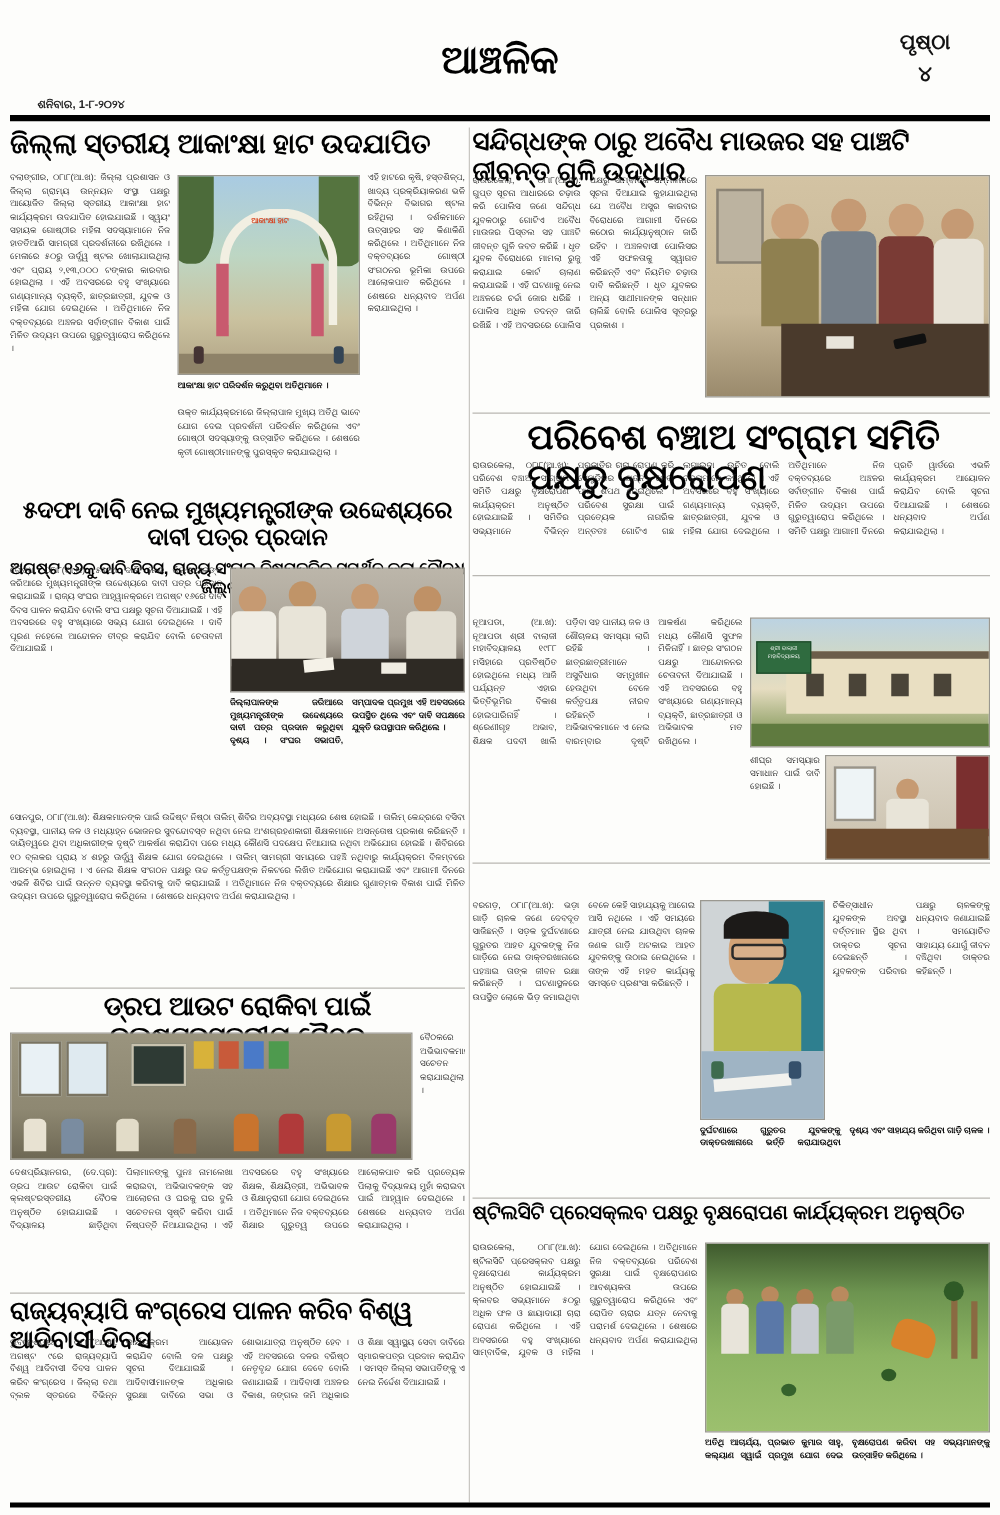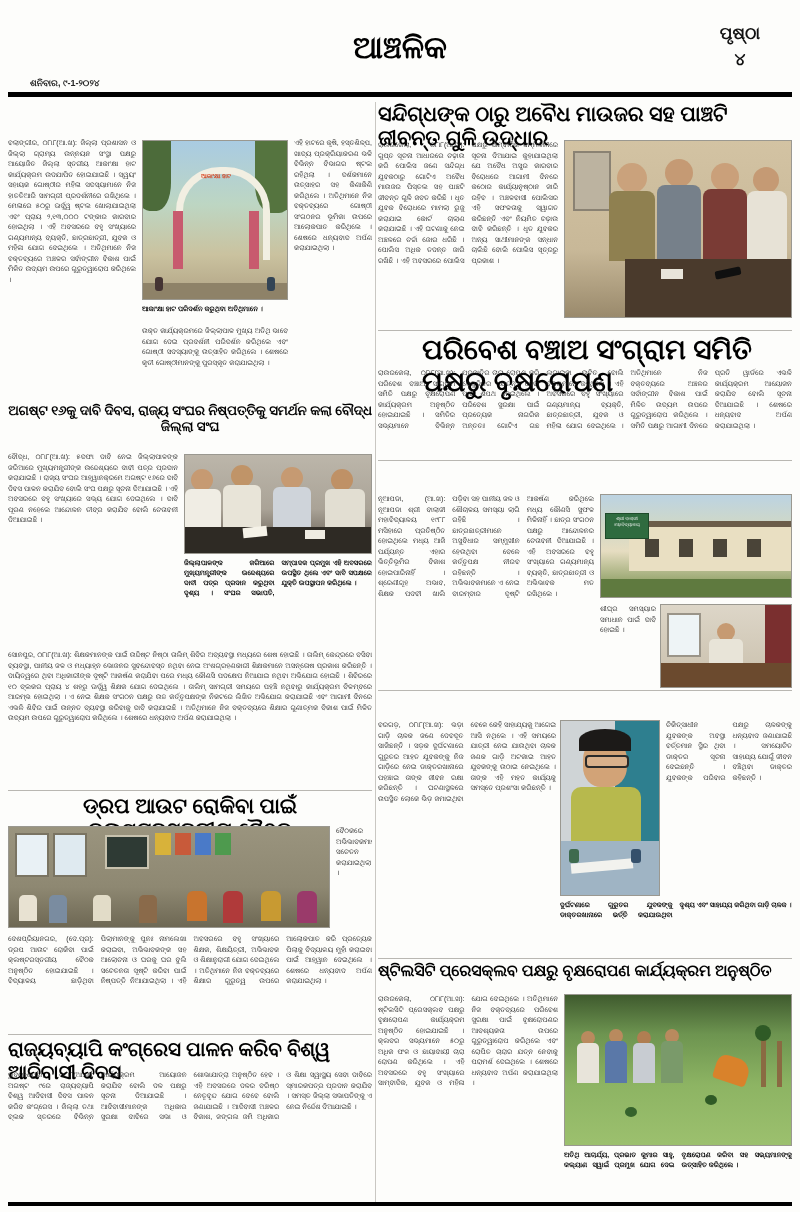--- a/index.html
+++ b/index.html
@@ -19,30 +19,31 @@
   .vline{background:#c9c7c2;width:1px;}
   .photo{position:absolute;overflow:hidden;border:1px solid #9a9890;box-sizing:border-box;}
   .ph{position:absolute;}
 </style>
 </head>
 <body>
 
 <div id="page">
 
   <div class="abs" style="left:0;top:0;width:800px;height:100px;">
-    <div class="abs" style="left:30px;top:78px;font-size:9px;font-weight:bold;color:#222;">ଶନିବାର, ୯-1-୨୦୨୪</div>
+    <div class="abs" style="left:30px;top:78px;font-size:9px;font-weight:bold;color:#222;">ଶନିବାର, 1-୮-୨୦୨୪</div>
     <div class="abs" style="left:250px;top:30px;width:300px;text-align:center;font-size:31px;font-weight:bold;color:#000;">ଆଞ୍ଚଳିକ</div>
     <div class="abs" style="left:700px;top:24px;width:80px;text-align:center;font-size:17px;font-weight:bold;">ପୃଷ୍ଠା</div>
     <div class="abs" style="left:700px;top:50px;width:80px;text-align:center;font-size:17px;font-weight:bold;">୪</div>
     <div class="abs rule" style="left:8px;top:92px;width:784px;height:5px;"></div>
   </div>
 
   <div class="abs vline" style="left:375px;top:102px;height:1100px;"></div>
 
   <div class="abs" style="left:8px;top:102px;width:364px;height:296px;">
+    <div class="hl" style="font-size:22px;">ଜିଲ୍ଲା ସ୍ତରୀୟ ଆକାଂକ୍ଷା ହାଟ ଉଦଯାପିତ</div>
     <div class="abs clip body-text" style="left:0;top:36px;width:128px;height:258px;">ବଲାଙ୍ଗୀର, ୦୮ା୮(ଆ.ଖ): ଜିଲ୍ଲା ପ୍ରଶାସନ ଓ ଜିଲ୍ଲା ଗ୍ରାମ୍ୟ ଉନ୍ନୟନ ସଂସ୍ଥା ପକ୍ଷରୁ ଆୟୋଜିତ ଜିଲ୍ଲା ସ୍ତରୀୟ ଆକାଂକ୍ଷା ହାଟ କାର୍ଯ୍ୟକ୍ରମ ଉଦଯାପିତ ହୋଇଯାଇଛି । ସ୍ୱୟଂ ସହାୟକ ଗୋଷ୍ଠୀର ମହିଳା ସଦସ୍ୟାମାନେ ନିଜ ହାତତିଆରି ସାମଗ୍ରୀ ପ୍ରଦର୍ଶନୀରେ ରଖିଥିଲେ । ମେଳାରେ ୫୦ରୁ ଊର୍ଦ୍ଧ୍ୱ ଷ୍ଟଲ ଖୋଲାଯାଇଥିଲା ଏବଂ ପ୍ରାୟ ୨,୧୩,୦୦୦ ଟଙ୍କାର କାରବାର ହୋଇଥିଲା । ଏହି ଅବସରରେ ବହୁ ସଂଖ୍ୟାରେ ଗଣ୍ୟମାନ୍ୟ ବ୍ୟକ୍ତି, ଛାତ୍ରଛାତ୍ରୀ, ଯୁବକ ଓ ମହିଳା ଯୋଗ ଦେଇଥିଲେ । ଅତିଥିମାନେ ନିଜ ବକ୍ତବ୍ୟରେ ଅଞ୍ଚଳର ସର୍ବାଙ୍ଗୀନ ବିକାଶ ପାଇଁ ମିଳିତ ଉଦ୍ୟମ ଉପରେ ଗୁରୁତ୍ୱାରୋପ କରିଥିଲେ ।</div>
     <div class="photo" style="left:134px;top:38px;width:146px;height:160px;background:linear-gradient(180deg,#a9cbe2 0%,#bdd6c3 40%,#cac29f 72%,#b0a284 100%);">
       <div class="ph" style="left:-8px;top:0;width:36px;height:70px;background:#4c6b3a;border-radius:0 0 40% 40%;"></div>
       <div class="ph" style="right:-8px;top:0;width:40px;height:72px;background:#55743f;border-radius:0 0 40% 40%;"></div>
       <div class="ph" style="left:33px;top:26px;width:80px;height:86px;border:7px solid #f2efe2;border-bottom:none;border-radius:44px 44px 0 0;"></div>
       <div class="ph" style="left:36px;top:32px;width:74px;text-align:center;font-size:6px;font-weight:bold;color:#d8431f;">ଆକାଂକ୍ଷା ହାଟ</div>
       <div class="ph" style="left:30px;top:70px;width:10px;height:58px;background:#c85a6e;"></div>
       <div class="ph" style="left:106px;top:70px;width:10px;height:58px;background:#c85a6e;"></div>
       <div class="ph" style="left:0;bottom:0;width:100%;height:16px;background:#8e8268;"></div>
       <div class="ph" style="left:12px;bottom:8px;width:8px;height:14px;background:#433;border-radius:3px;"></div>
@@ -75,20 +76,21 @@
   <div class="abs hairline" style="left:378px;top:330px;width:414px;"></div>
 
   <div class="abs" style="left:378px;top:334px;width:414px;height:124px;">
     <div class="hl" style="font-size:28px;margin-left:44px;">ପରିବେଶ ବଞ୍ଚାଅ ସଂଗ୍ରାମ ସମିତି ପକ୍ଷରୁ ବୃକ୍ଷରୋପଣ</div>
     <div class="abs clip body-text cols5" style="left:0;top:34px;width:414px;height:88px;">ରାଉରକେଲା, ୦୮ା୮(ଆ.ଖ): ପରିବେଶ ବଞ୍ଚାଅ ସଂଗ୍ରାମ ସମିତି ପକ୍ଷରୁ ବୃକ୍ଷରୋପଣ କାର୍ଯ୍ୟକ୍ରମ ଅନୁଷ୍ଠିତ ହୋଇଯାଇଛି । ସମିତିର ସଭ୍ୟମାନେ ବିଭିନ୍ନ ପ୍ରଜାତିର ଚାରା ରୋପଣ କରି ସେଗୁଡ଼ିକର ଯତ୍ନ ନେବା ପାଇଁ ଶପଥ ନେଇଥିଲେ । ପରିବେଶ ସୁରକ୍ଷା ପାଇଁ ପ୍ରତ୍ୟେକ ନାଗରିକ ଅନ୍ତତଃ ଗୋଟିଏ ଗଛ ଲଗାଇବା ଉଚିତ ବୋଲି ବକ୍ତାମାନେ କହିଥିଲେ । ଏହି ଅବସରରେ ବହୁ ସଂଖ୍ୟାରେ ଗଣ୍ୟମାନ୍ୟ ବ୍ୟକ୍ତି, ଛାତ୍ରଛାତ୍ରୀ, ଯୁବକ ଓ ମହିଳା ଯୋଗ ଦେଇଥିଲେ । ଅତିଥିମାନେ ନିଜ ବକ୍ତବ୍ୟରେ ଅଞ୍ଚଳର ସର୍ବାଙ୍ଗୀନ ବିକାଶ ପାଇଁ ମିଳିତ ଉଦ୍ୟମ ଉପରେ ଗୁରୁତ୍ୱାରୋପ କରିଥିଲେ । ସମିତି ପକ୍ଷରୁ ଆଗାମୀ ଦିନରେ ପ୍ରତି ୱାର୍ଡରେ ଏଭଳି କାର୍ଯ୍ୟକ୍ରମ ଆୟୋଜନ କରାଯିବ ବୋଲି ସୂଚନା ଦିଆଯାଇଛି । ଶେଷରେ ଧନ୍ୟବାଦ ଅର୍ପଣ କରାଯାଇଥିଲା ।</div>
   </div>
 
   <div class="abs hairline" style="left:378px;top:460px;width:414px;"></div>
 
   <div class="abs" style="left:8px;top:398px;width:364px;height:218px;">
+    <div class="hl" style="font-size:19px;text-align:center;">୫ଦଫା ଦାବି ନେଇ ମୁଖ୍ୟମନ୍ତ୍ରୀଙ୍କ ଉଦ୍ଦେଶ୍ୟରେ ଦାବୀ ପତ୍ର ପ୍ରଦାନ</div>
     <div class="hl" style="font-size:13.5px;text-align:center;margin-top:5px;">ଅଗଷ୍ଟ ୧୬କୁ ଦାବି ଦିବସ, ରାଜ୍ୟ ସଂଘର ନିଷ୍ପତ୍ତିକୁ ସମର୍ଥନ କଲା ବୌଦ୍ଧ ଜିଲ୍ଲା ସଂଘ</div>
     <div class="abs clip body-text" style="left:0;top:54px;width:170px;height:162px;">ବୌଦ୍ଧ, ୦୮ା୮(ଆ.ଖ): ୫ଦଫା ଦାବି ନେଇ ଜିଲ୍ଲାପାଳଙ୍କ ଜରିଆରେ ମୁଖ୍ୟମନ୍ତ୍ରୀଙ୍କ ଉଦ୍ଦେଶ୍ୟରେ ଦାବୀ ପତ୍ର ପ୍ରଦାନ କରାଯାଇଛି । ରାଜ୍ୟ ସଂଘର ଆହ୍ୱାନକ୍ରମେ ଅଗଷ୍ଟ ୧୬ରେ ଦାବି ଦିବସ ପାଳନ କରାଯିବ ବୋଲି ସଂଘ ପକ୍ଷରୁ ସୂଚନା ଦିଆଯାଇଛି । ଏହି ଅବସରରେ ବହୁ ସଂଖ୍ୟାରେ ସଭ୍ୟ ଯୋଗ ଦେଇଥିଲେ । ଦାବି ପୂରଣ ନହେଲେ ଆନ୍ଦୋଳନ ତୀବ୍ର କରାଯିବ ବୋଲି ଚେତାବନୀ ଦିଆଯାଇଛି ।</div>
     <div class="photo" style="left:176px;top:56px;width:188px;height:100px;background:linear-gradient(180deg,#bcb6aa 0%,#aaa397 55%,#5a5248 100%);">
       <div class="ph" style="left:6px;top:14px;width:22px;height:22px;background:#c69a72;border-radius:50%;"></div>
       <div class="ph" style="left:0px;top:34px;width:36px;height:44px;background:#f0ede4;border-radius:6px 6px 0 0;"></div>
       <div class="ph" style="left:46px;top:10px;width:22px;height:22px;background:#c09468;border-radius:50%;"></div>
       <div class="ph" style="left:38px;top:30px;width:38px;height:48px;background:#e8e4d8;border-radius:6px 6px 0 0;"></div>
       <div class="ph" style="left:96px;top:12px;width:22px;height:22px;background:#c69a72;border-radius:50%;"></div>
       <div class="ph" style="left:88px;top:32px;width:38px;height:46px;background:#cfd4da;border-radius:6px 6px 0 0;"></div>
       <div class="ph" style="left:146px;top:14px;width:22px;height:22px;background:#bf9166;border-radius:50%;"></div>

